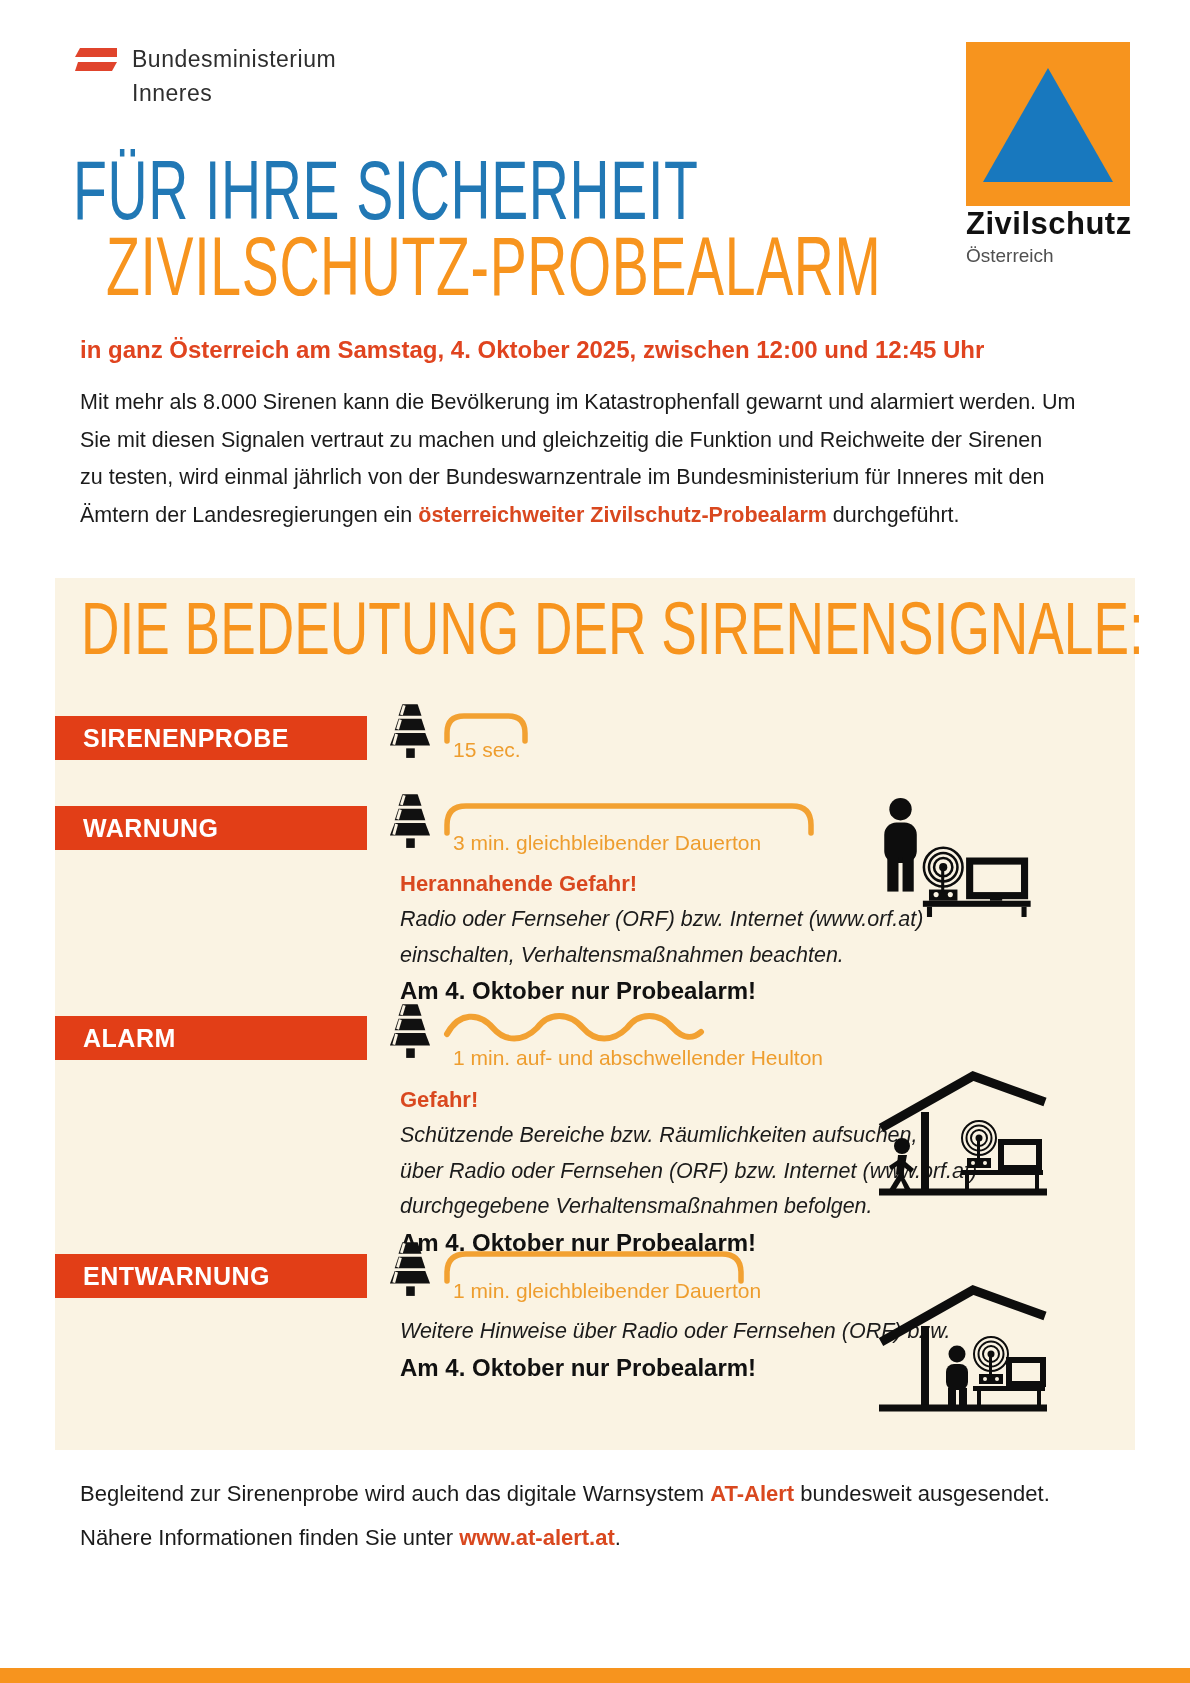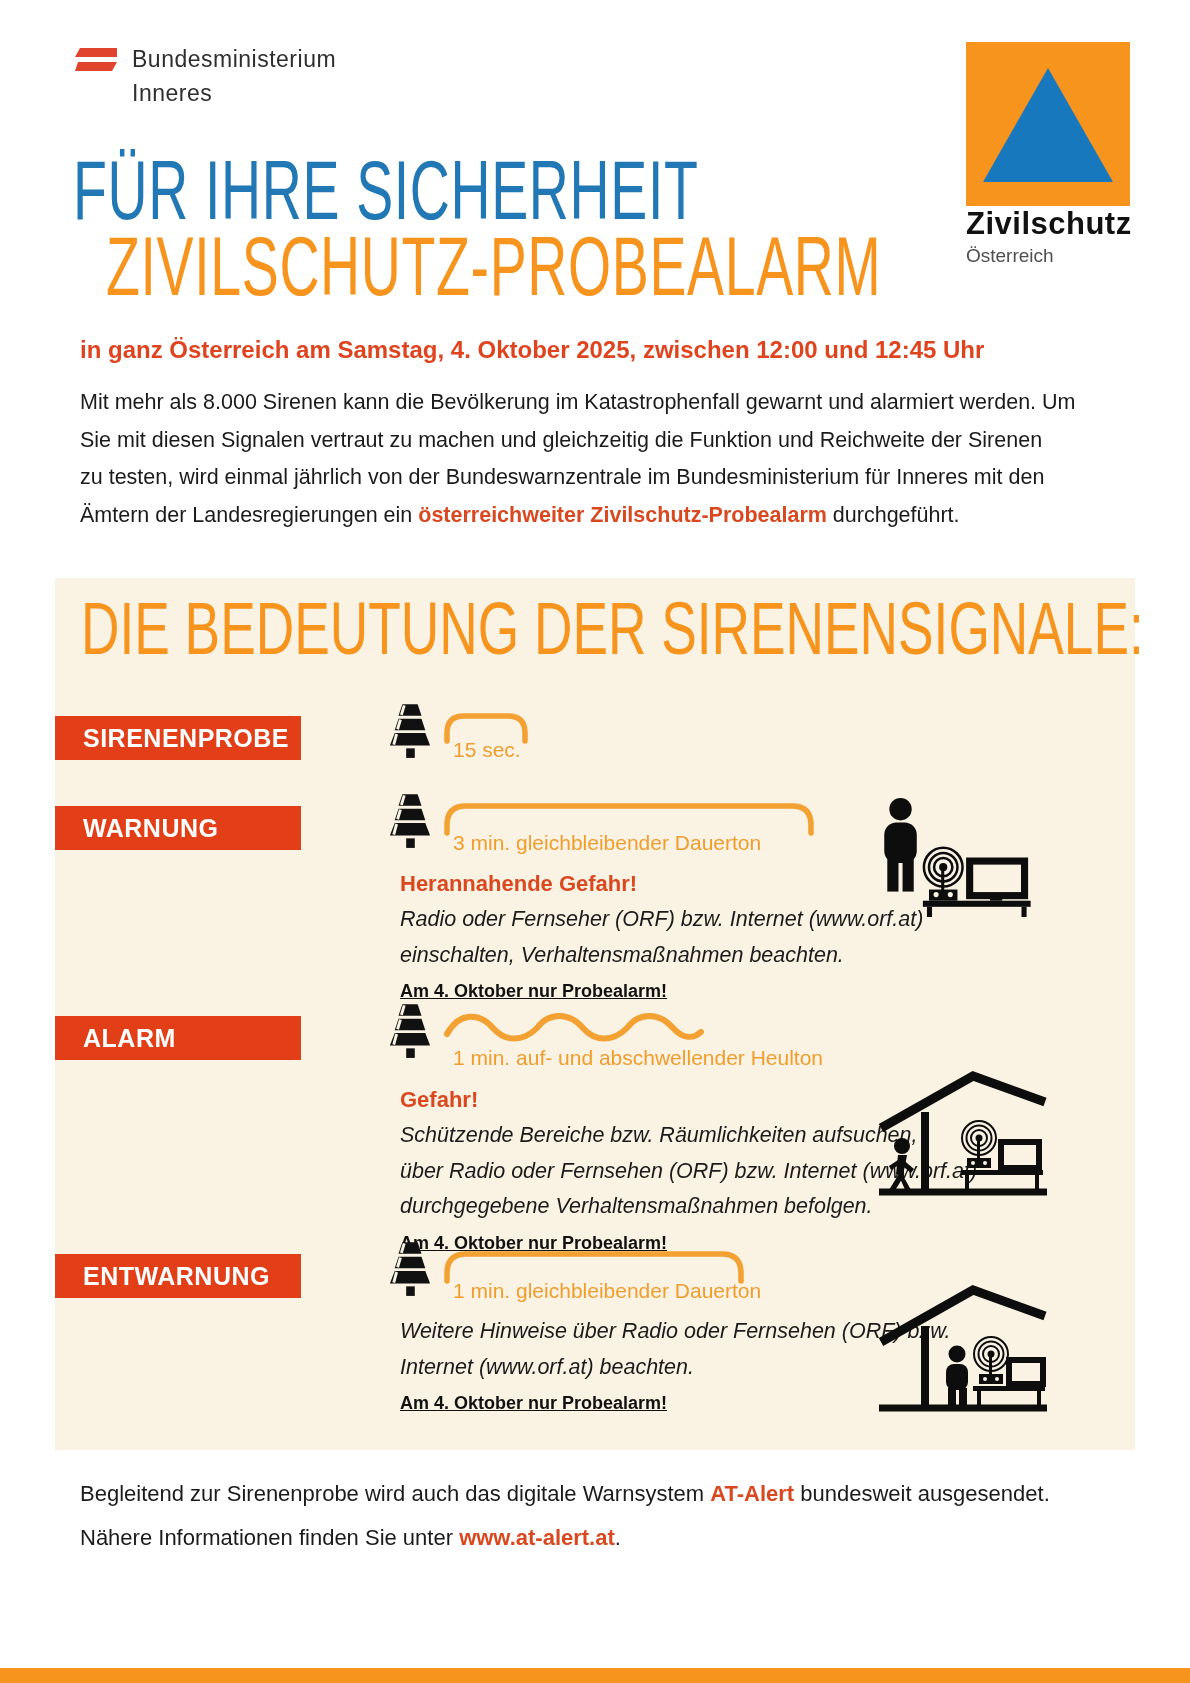--- a/index.html
+++ b/index.html
@@ -27,25 +27,25 @@
   .intro { font-size:21.5px; color:#1b1b1b; }
   .intro .ln { line-height:37.5px; white-space:nowrap; }
   .intro .hl { color:#D9481F; font-weight:bold; }
 
   
   .panel { left:55px; top:578px; width:1080px; height:872px; background:#FAF3E3; }
   .section-title { font-size:74px; line-height:70px; color:#F7941E; white-space:nowrap;
                    transform:scaleX(0.72); transform-origin:left top; }
 
   .signal-bar { height:44px; background:#E23E17; color:#ffffff; font-size:25px; font-weight:bold;
-                letter-spacing:0.5px; display:flex; align-items:center; padding-left:28px; width:246px; }
+                letter-spacing:0.5px; display:flex; align-items:center; padding-left:28px; width:312px; }
   .tone-caption { font-size:21px; color:#EE9D2E; white-space:nowrap; }
   .row-heading { font-size:22px; font-weight:bold; color:#D9481F; white-space:nowrap; }
   .row-line { font-size:21.5px; color:#1b1b1b; line-height:35.5px; white-space:nowrap;font-style:italic; }
-  .row-bold { font-size:18px; font-weight:bold; color:#111; white-space:nowrap;text-decoration:underline; }
+  .row-bold { font-size:24px; font-weight:bold; color:#111; white-space:nowrap; }
 
   .outro { font-size:22px; color:#1b1b1b; }
   .outro .ln { line-height:44px; white-space:nowrap; }
   .outro .hl { color:#D9481F; font-weight:bold; }
 
   .footer-bar { left:0; top:1668px; width:1190px; height:98px; background:#F7941E; }
   .footer-url { position:absolute; right:78px; top:36px; font-size:28px; color:#FBF0DC; letter-spacing:0.5px; }
 </style>
 </head>
 <body>
@@ -237,21 +237,20 @@
         <line x1="9" y1="31" x2="6" y2="42"></line>
       </g>
     </svg>
     <svg class="abs" style="left:388px; top:670px;" width="302" height="36" viewBox="0 0 302 36">
       <path d="M4 33 L4 25 Q4 6 23 6 L279 6 Q298 6 298 25 L298 33" fill="none" stroke="#F2A132" stroke-width="5.5" stroke-linecap="round"></path>
     </svg>
     <div class="abs tone-caption" style="left:398px; top:701px;">1 min. gleichbleibender Dauerton</div>
 
     <div class="abs" style="left:345px; top:736px;">
       <div class="row-line">Weitere Hinweise über Radio oder Fernsehen (ORF) bzw.</div>
-      <div class="row-line">Internet (www.orf.at) beachten.</div>
       <div class="row-bold" style="line-height:36px;">Am 4. Oktober nur Probealarm!</div>
     </div>
 
     <svg class="abs" style="left:818px; top:700px;" width="180" height="140" viewBox="0 0 180 140">
       <g stroke="#0d0d0d" fill="none">
         <polyline points="8,64 100,12 172,38" stroke-width="9"></polyline>
         <line x1="52" y1="48" x2="52" y2="130" stroke-width="8"></line>
         <line x1="6" y1="130" x2="174" y2="130" stroke-width="7"></line>
       </g>
       <g fill="#0d0d0d">

